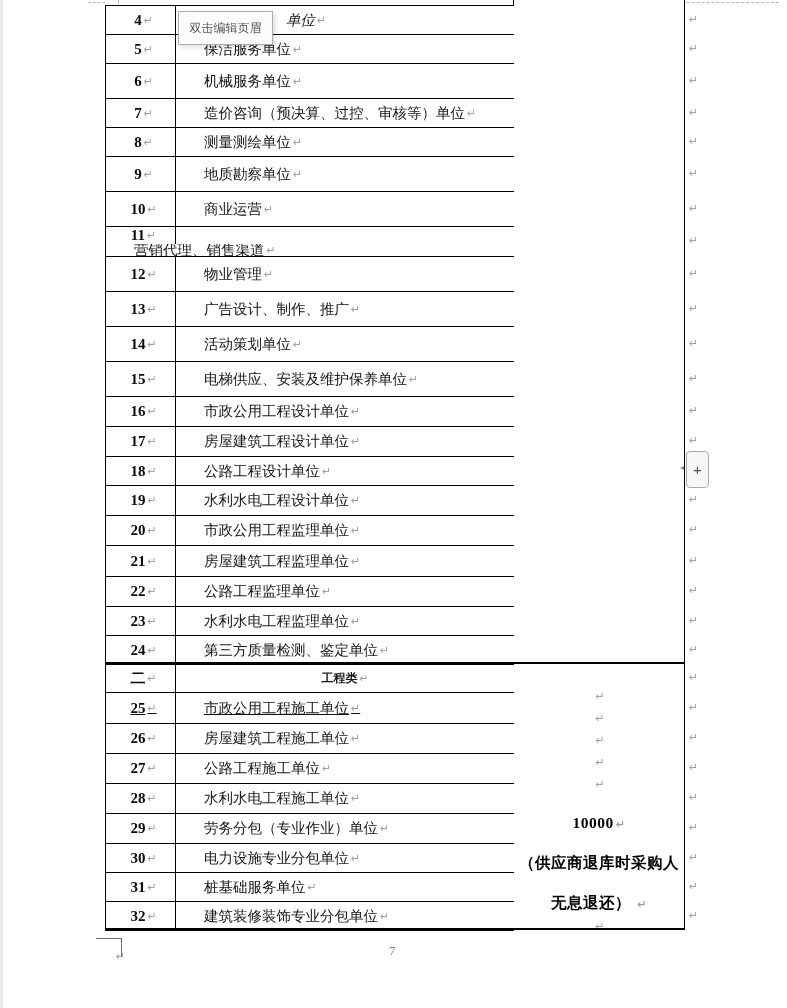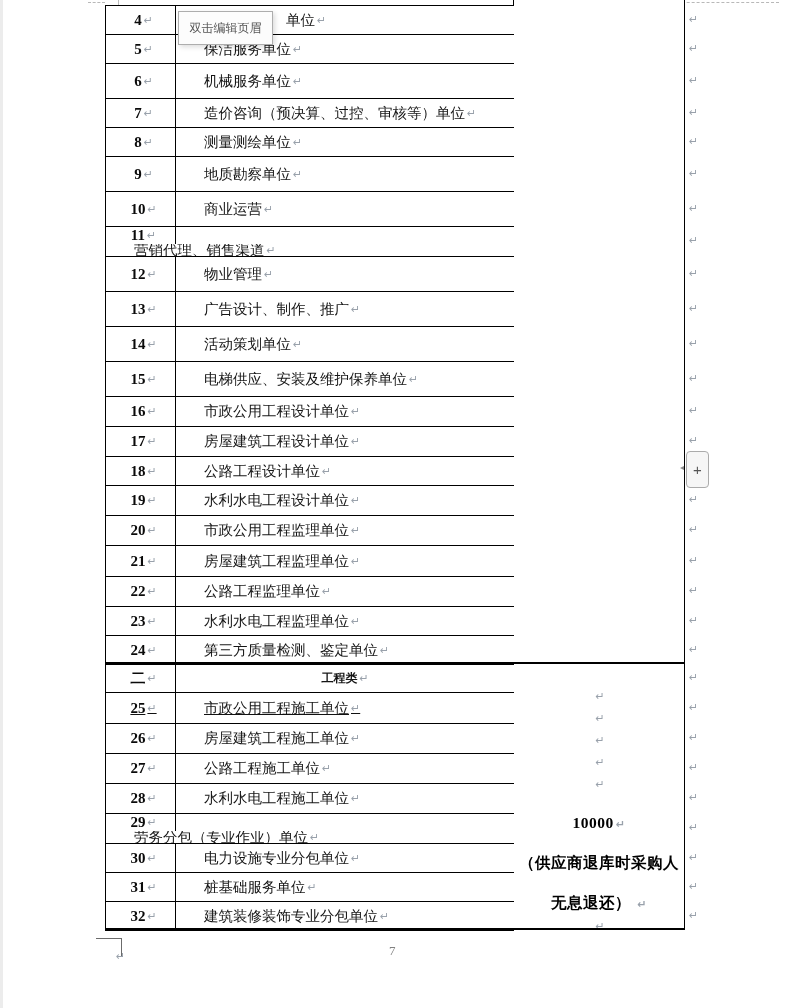--- a/index.html
+++ b/index.html
@@ -68,21 +68,21 @@
     </div>
   </div>
 
   <div class="abs tbl-main">
     <div>
         <div class="t-row" style="height: 29px;">
           <div class="c-num">
             <b>4</b>
             <span class="pil">↵</span>
           </div>
-          <div class="c-label" style="padding-left: 110px;">
+          <div class="c-label" style="padding-left: 110px; font-style: italic;">
             <span class="lbl">单位</span>
             <span class="pil">↵</span>
           </div>
         </div>
         <div class="t-row" style="height: 29px;">
           <div class="c-num">
             <b>5</b>
             <span class="pil">↵</span>
           </div>
           <div class="c-label">
@@ -323,21 +323,21 @@
         <div class="t-row" style="height: 30px;">
           <div class="c-num">
             <b>28</b>
             <span class="pil">↵</span>
           </div>
           <div class="c-label">
             <span class="lbl">水利水电工程施工单位</span>
             <span class="pil">↵</span>
           </div>
         </div>
-        <div class="t-row" style="height: 30px; flex-direction: column;">
+        <div class="t-row" style="height: 30px;">
           <div class="c-num">
             <b>29</b>
             <span class="pil">↵</span>
           </div>
           <div class="c-label">
             <span class="lbl">劳务分包（专业作业）单位</span>
             <span class="pil">↵</span>
           </div>
         </div>
         <div class="t-row" style="height: 29px;">

